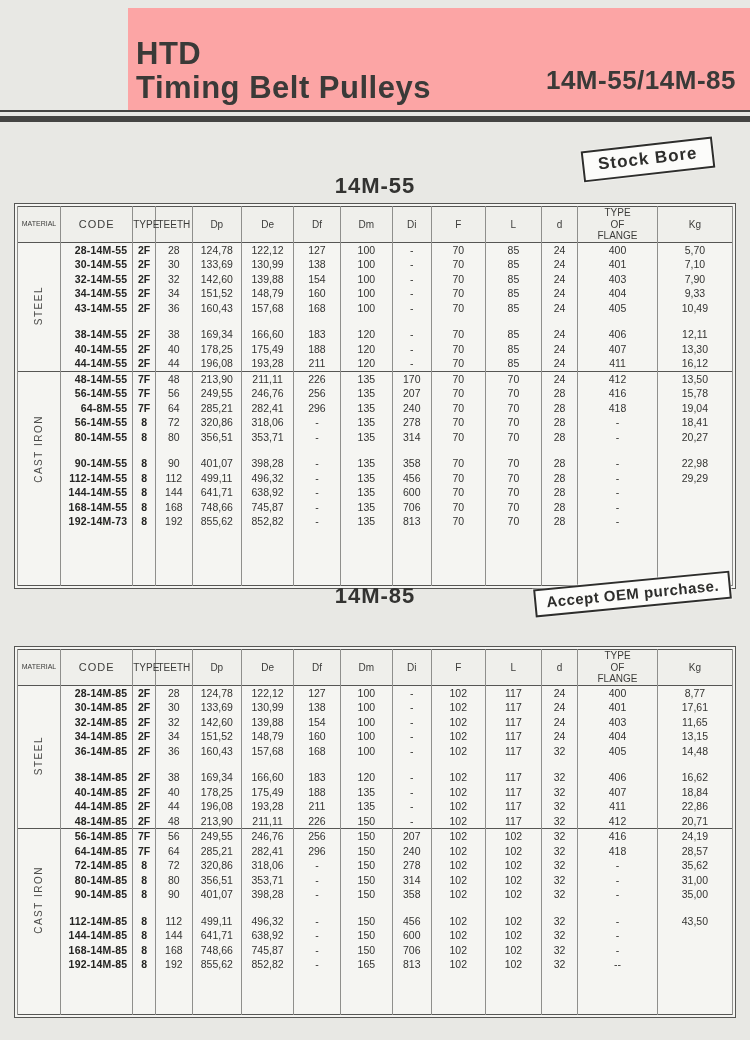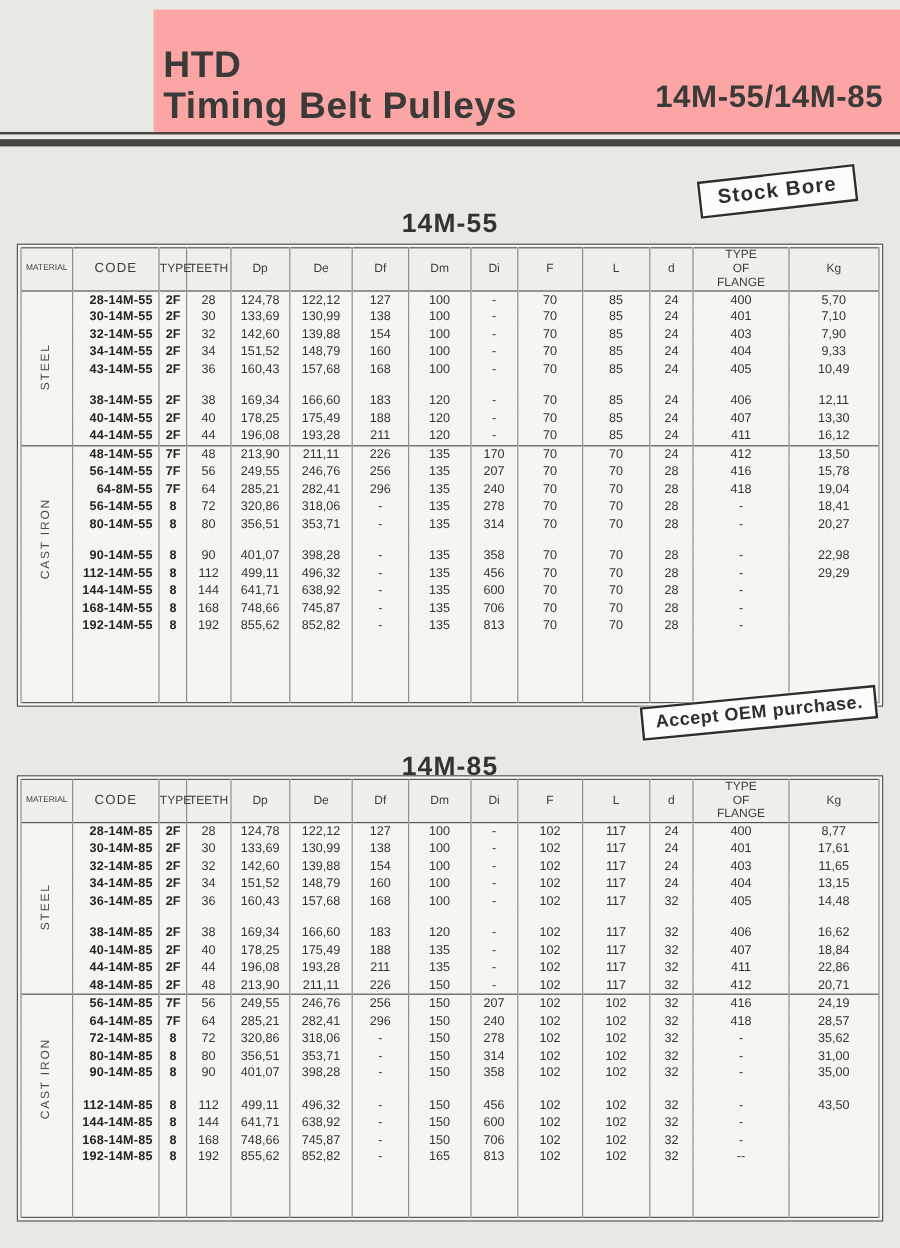--- a/index.html
+++ b/index.html
@@ -44,21 +44,21 @@
     left:534px;top:580px;padding:3px 10px 4px;font-size:15px;
     transform:rotate(-5.5deg);letter-spacing:0.5px;
   }
 
   
   .table-title{
     position:absolute;left:0;width:750px;text-align:center;
     font-size:22px;font-weight:bold;letter-spacing:1px;color:#333331;
   }
   .title-1{top:173px;}
-  .title-2{top:626px;}
+  .title-2{top:583px;}
 
   
   .table-frame{
     position:absolute;left:14px;width:722px;box-sizing:border-box;
     border:1px solid #56565  4;
     border:1px solid #565654;padding:2px;background:#f5f5f2;
   }
   .frame-1{top:203px;}
   .frame-2{top:646px;}
   table{
@@ -431,21 +431,21 @@
             <td>-</td>
             <td>135</td>
             <td>706</td>
             <td>70</td>
             <td>70</td>
             <td>28</td>
             <td>-</td>
             <td></td>
           </tr>
           <tr>
-            <td class="code">192-14M-55</td>
+            <td class="code">192-14M-73</td>
             <td class="type">8</td>
             <td>192</td>
             <td>855,62</td>
             <td>852,82</td>
             <td>-</td>
             <td>135</td>
             <td>813</td>
             <td>70</td>
             <td>70</td>
             <td>28</td>

